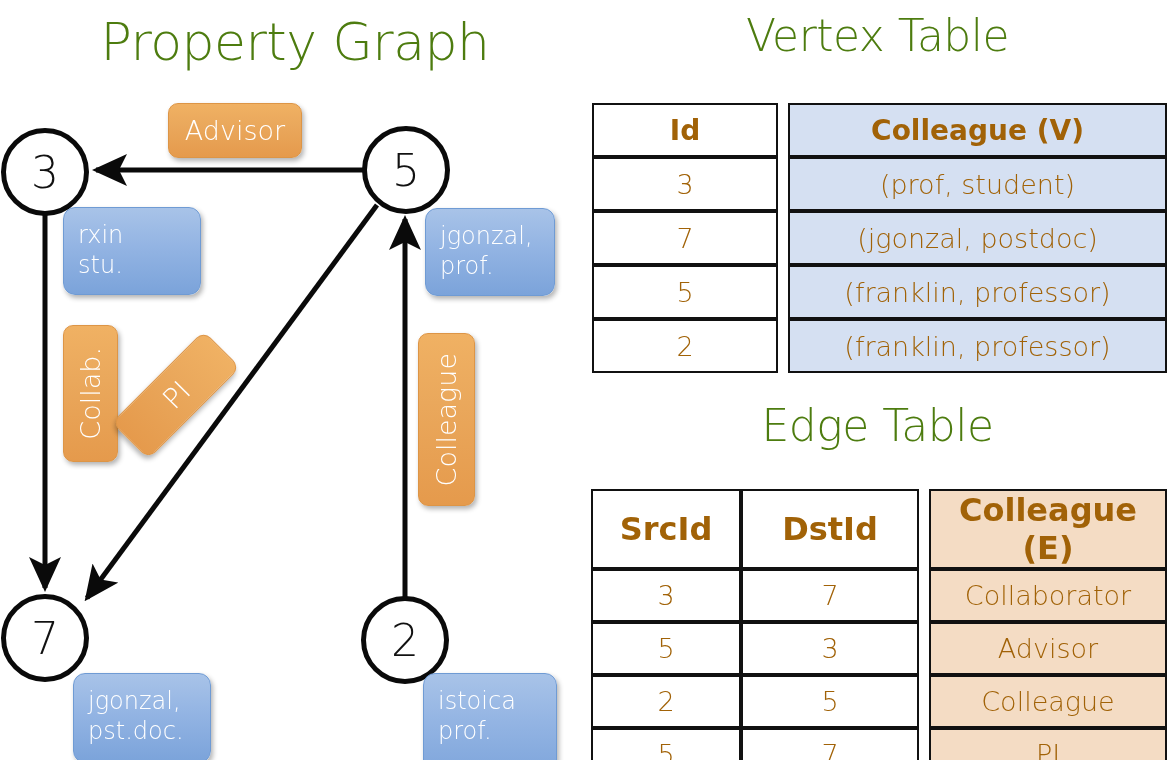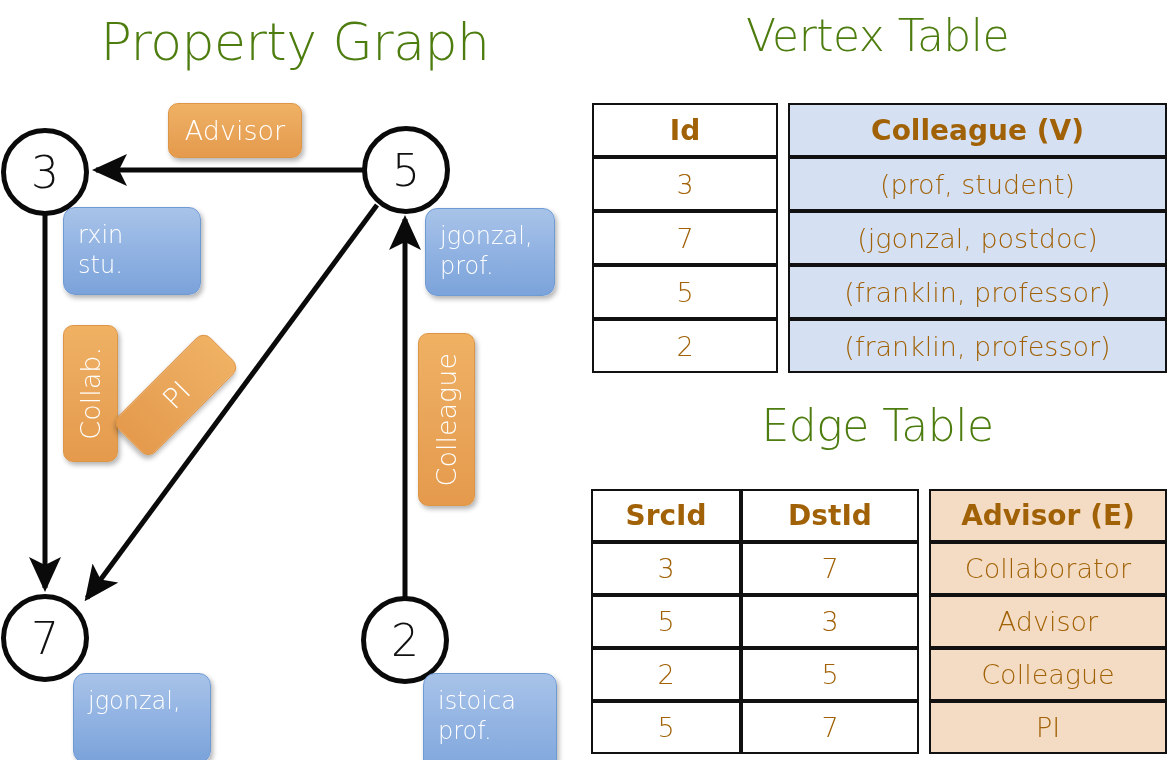--- a/index.html
+++ b/index.html
@@ -125,21 +125,21 @@
   #vertex-table td.prop{ background:#d5e0f2; }
 
   
   #vertex-table td.gap, #edge-table td.gap{
     border:none;background:transparent;width:10px;padding:0;
   }
 
   
   #edge-table{ left:591px; top:489px; width:576px; }
   #edge-table td{ height:49px; font-size:27px; }
-  #edge-table td.hdr{ font-size:28px; }
+  #edge-table td.hdr{ font-size:32px; }
   #edge-table col.c-src{ width:150px; }
   #edge-table col.c-dst{ width:178px; }
   #edge-table td.prop{ background:#f4dcc4; }
 </style>
 </head>
 <body>
 
 <div class="big-title" id="title-property-graph">Property Graph</div>
 
 <div class="big-title" id="title-vertex-table">Vertex Table</div>
@@ -180,20 +180,21 @@
   <div class="pbox" id="pbox-rxin">
     <span>rxin</span>
     <span>stu.</span>
   </div>
   <div class="pbox" id="pbox-franklin">
     <span>jgonzal,</span>
     <span>prof.</span>
   </div>
   <div class="pbox" id="pbox-jgonzal">
     <span>jgonzal,</span>
+    <span>pst.doc.</span>
   </div>
   <div class="pbox" id="pbox-istoica">
     <span>istoica</span>
     <span>prof.</span>
   </div>
 
   <div class="obox" id="obox-advisor">
     <span>Advisor</span>
   </div>
   <div class="obox" id="obox-collab">
@@ -247,21 +248,21 @@
     <col class="c-src">
       <col class="c-dst">
       <col class="c-gap" style="width:10px">
       <col>
   </colgroup>
   <tbody>
     <tr>
       <td class="hdr">SrcId</td>
       <td class="hdr">DstId</td>
       <td class="gap"></td>
-      <td class="hdr prop">Advisor (E)</td>
+      <td class="hdr prop">Colleague (E)</td>
     </tr>
     <tr>
       <td>3</td>
       <td>7</td>
       <td class="gap"></td>
       <td class="prop">Collaborator</td>
     </tr>
     <tr>
       <td>5</td>
       <td>3</td>

